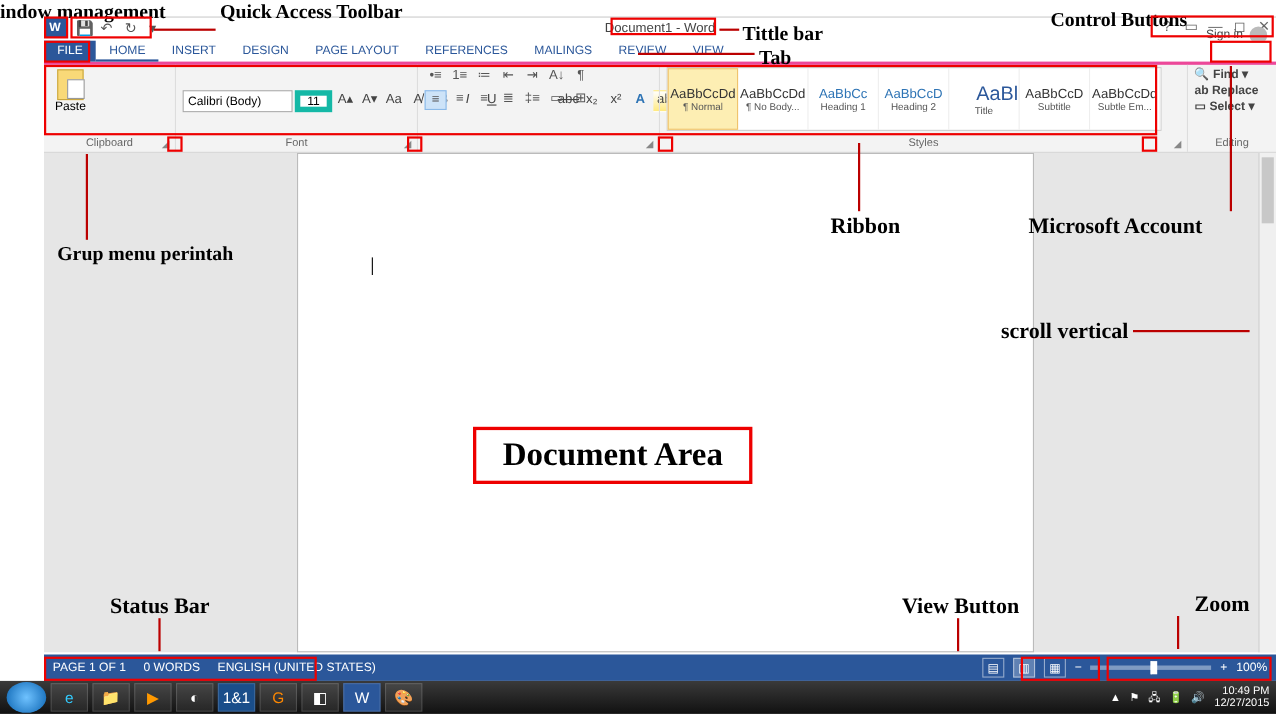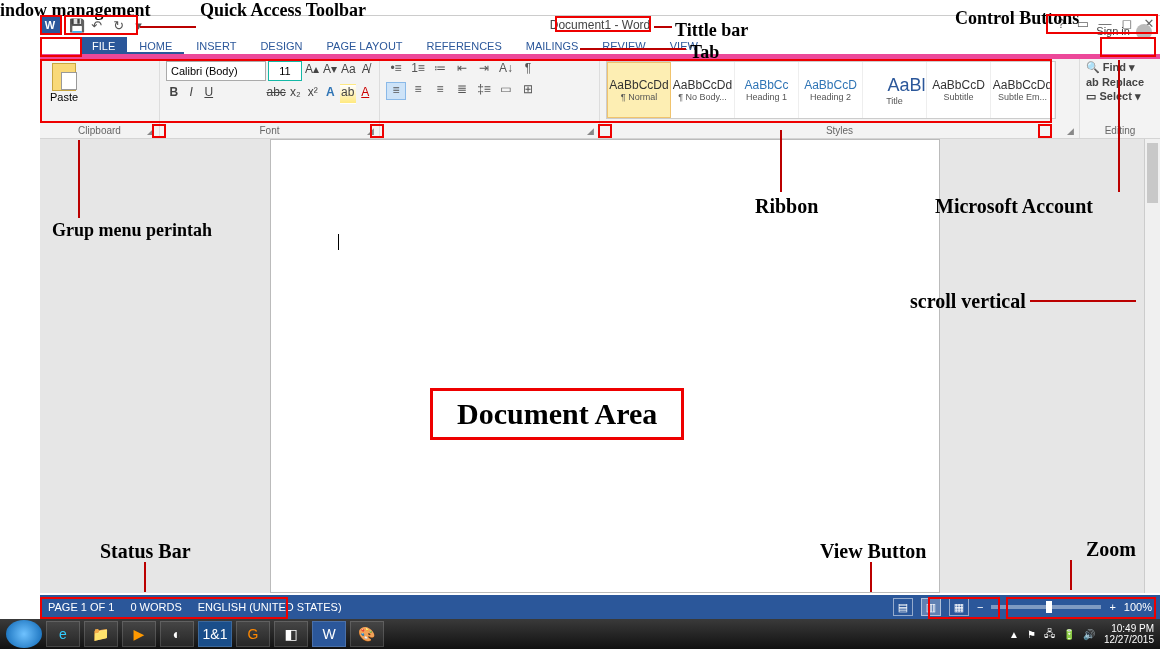--- a/index.html
+++ b/index.html
@@ -15,21 +15,21 @@
   .word-icon { width: 20px; height: 18px; background: #2b579a; color: #fff; display: inline-flex; align-items: center; justify-content: center; font-weight: bold; font-size: 11px; }
   .qat { display: inline-flex; gap: 6px; padding: 2px 6px; vertical-align: top; }
   .qat .ico { width: 16px; height: 16px; color: #555; font-size: 13px; cursor: pointer; }
   .title-text { position: absolute; left: 50%; transform: translateX(-50%); top: 2px; font-size: 12px; color: #444; }
   .ctrl-buttons { position: absolute; right: 2px; top: 0; display: flex; gap: 4px; }
   .ctrl-buttons span { width: 18px; height: 18px; text-align: center; color: #666; cursor: pointer; font-size: 13px; }
   .signin { position: absolute; right: 2px; top: 22px; font-size: 11px; color: #444; padding: 2px 6px; }
   .signin .avatar { display:inline-block; width:16px; height:16px; background:#bbb; border-radius:50%; vertical-align:middle; margin-left:3px;}
 
   
-  .tabs { position: absolute; top: 37px; left: 40px; right: 0; height: 22px; background: #fff; border-bottom: 5px solid #ec4899; display: flex; padding-left: 40px; }
+  .tabs { position: absolute; top: 37px; left: 40px; right: 0; height: 22px; background: #fff; border-bottom: 3px solid #ec4899; display: flex; }
   .tab { padding: 3px 12px; font-size: 11px; color: #2b579a; cursor: pointer; text-transform: uppercase; }
   .tab.active { color: #2b579a; border-bottom: 2px solid #2b579a; }
   .tab.file { background: #2b579a; color: #fff; }
   
   
   .ribbon { position: absolute; top: 59px; left: 40px; right: 0; height: 80px; background: #f3f3f3; border-bottom: 1px solid #d4d4d4; display: flex; }
   .group { border-right: 1px solid #ddd; padding: 2px 6px 0 6px; display: flex; flex-direction: column; justify-content: space-between; position: relative; }
   .group-label { text-align: center; font-size: 10px; color: #666; padding: 2px 0; }
   .group-body { flex: 1; display: flex; gap: 4px; }
   .launcher { position: absolute; bottom: 2px; right: 2px; width: 10px; height: 10px; font-size: 9px; color: #888; }
@@ -38,21 +38,21 @@
   .paste-btn { display:flex; flex-direction:column; align-items:center; cursor:pointer; padding:2px 4px;}
   .paste-ico { width:24px; height:28px; background:#f9d978; border:1px solid #c9a63f; position:relative;}
   .paste-ico::after{content:"";position:absolute;bottom:0;right:-2px;width:14px;height:16px;background:#fff;border:1px solid #999;}
   .clip-side { display:flex; flex-direction:column; gap:2px; font-size:11px; color:#444;}
   .clip-side div{cursor:pointer; white-space:nowrap;}
   .clip-side .ico{display:inline-block;width:14px;text-align:center;color:#777;}
 
   
   .font-row{display:flex;gap:2px;align-items:center;}
   .font-name{width:100px;height:20px;border:1px solid #aaa;font-size:11px;padding:0 4px;background:#fff;}
-  .font-size{width:34px;height:20px;border:1px solid #14b8a6;font-size:11px;text-align:center;background:#fff;}
+  .font-size{width:34px;height:20px;border:5px solid #14b8a6;font-size:11px;text-align:center;background:#fff;}
   .fbtn{width:20px;height:20px;border:1px solid transparent;font-size:12px;text-align:center;cursor:pointer;color:#444;}
   .bold{font-weight:bold;} .italic{font-style:italic;} .uline{text-decoration:underline;}
   .strike{text-decoration:line-through;margin-left:47px;}
   .hlb{background:linear-gradient(#fff,#ffe97f);}
   .fc{color:#c00;}
 
   
   .pbtn{width:20px;height:18px;text-align:center;font-size:12px;color:#555;cursor:pointer;}
 
   
@@ -138,21 +138,21 @@
       <div class="paste-btn">
         <div class="paste-ico"></div>
         <div style="font-size:11px">Paste</div>
       </div>
     </div>
     <div class="group-label">Clipboard</div>
     <div class="launcher">◢</div>
   </div>
 
   <div class="group" style="width:220px">
-    <div class="group-body" style="flex-direction:column;gap:3px;">
+    <div class="group-body" style="flex-direction:row;gap:3px;">
       <div class="font-row">
         <input class="font-name" value="Calibri (Body)" style="">
         <input class="font-size" value="11" style="">
         <span class="fbtn">A▴</span>
         <span class="fbtn">A▾</span>
         <span class="fbtn">Aa</span>
         <span class="fbtn">A̸</span>
       </div>
       <div class="font-row">
         <span class="fbtn bold">B</span>

